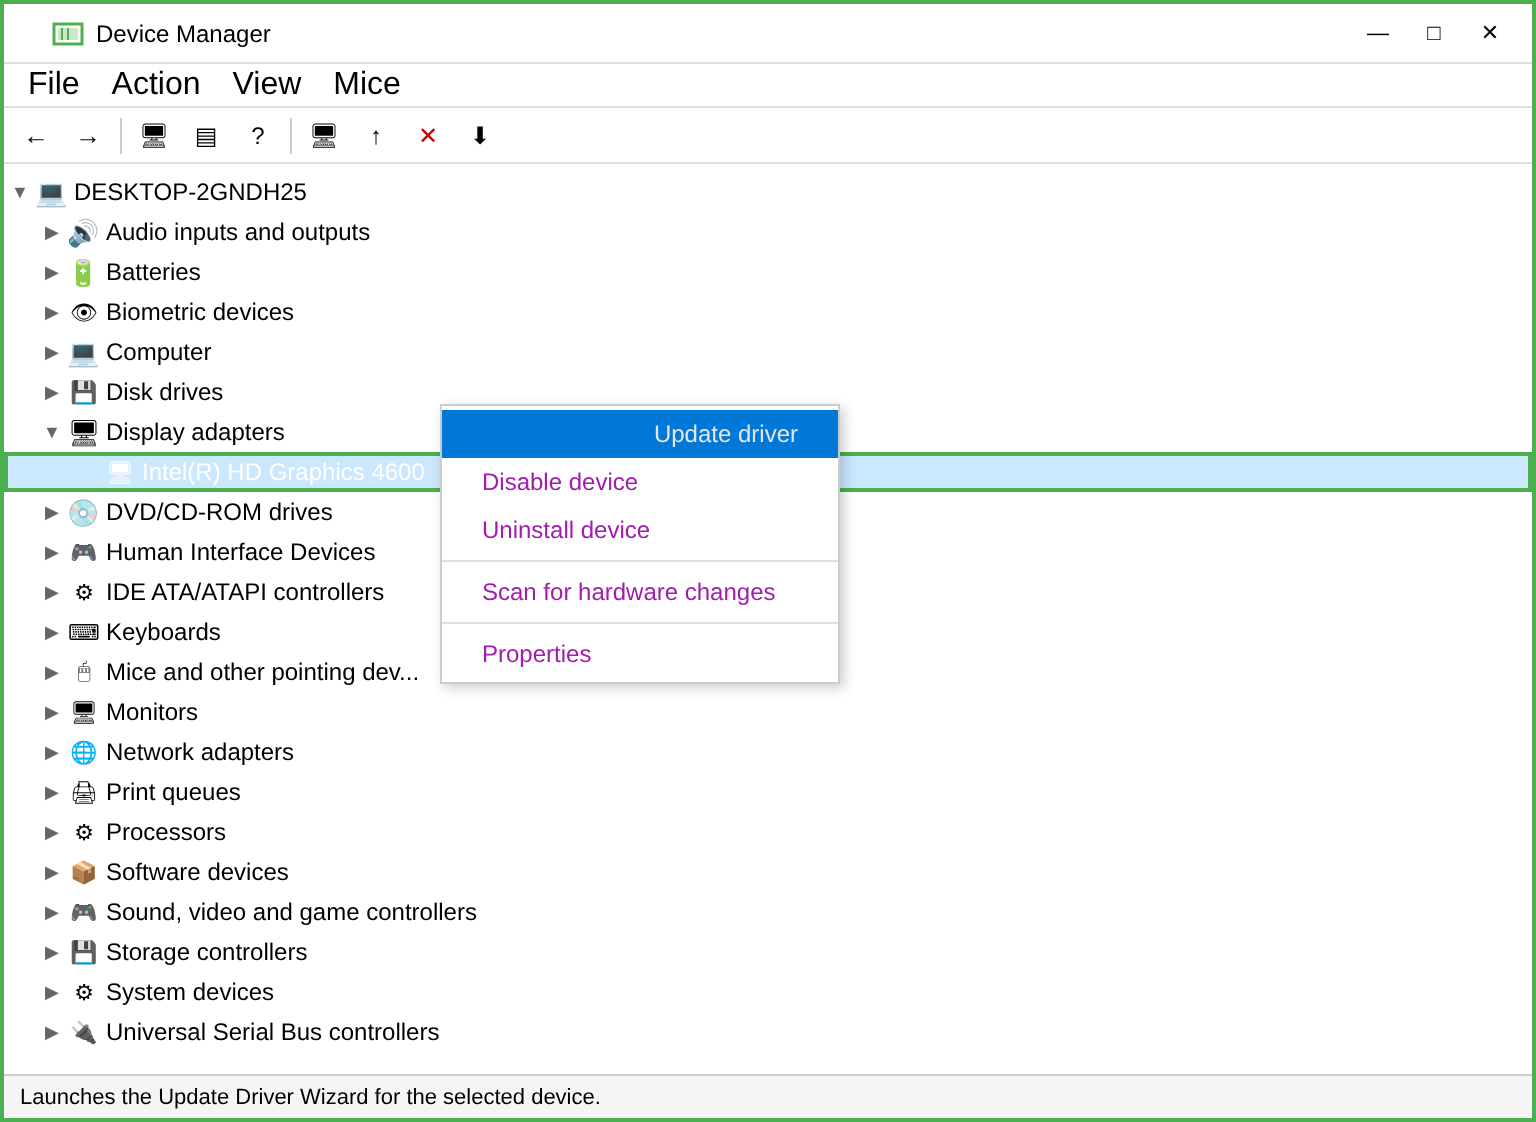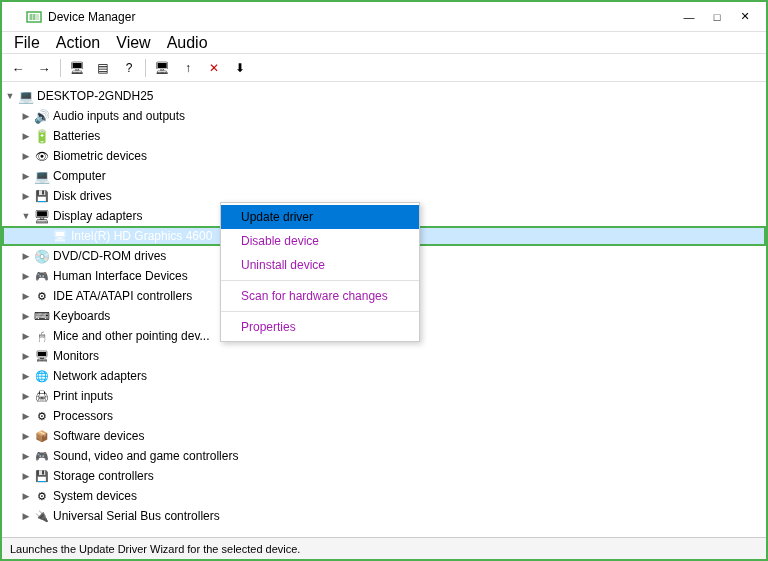--- a/index.html
+++ b/index.html
@@ -170,21 +170,22 @@
       padding: 2px 0;
     }
     .ctx-item {
       padding: 5px 20px;
       cursor: pointer;
       font-size: 12px;
       color: #a21caf;
     }
     .ctx-item.active {
       background: #0078d7;
-      color: #000000;
+      color: #e5e5e5;
+      text-align: right;
     }
     .ctx-item.bold { font-weight: normal; }
     .ctx-sep {
       height: 1px;
       background: #e0e0e0;
       margin: 3px 0;
     }
     
     .tree-panel::-webkit-scrollbar { width: 12px; }
     .tree-panel::-webkit-scrollbar-track { background: #f0f0f0; }
@@ -209,21 +210,21 @@
       <button class="win-btn">—</button>
       <button class="win-btn">□</button>
       <button class="win-btn close">✕</button>
     </div>
   </div>
 
   <div class="menu-bar">
     <span class="menu-item">File</span>
     <span class="menu-item">Action</span>
     <span class="menu-item">View</span>
-    <span class="menu-item">Audio</span>
+    <span class="menu-item">Mice</span>
   </div>
 
   <div class="toolbar">
     <button class="toolbar-btn">←</button>
     <button class="toolbar-btn">→</button>
     <div class="toolbar-sep"></div>
     <button class="toolbar-btn" style="font-size:12px;">🖥</button>
     <button class="toolbar-btn" style="font-size:12px;">▤</button>
     <button class="toolbar-btn" style="font-size:12px;">?</button>
     <div class="toolbar-sep"></div>
@@ -322,21 +323,21 @@
 
       <div class="tree-item indent1">
         <div class="expand-btn">▶</div>
         <div class="item-icon" style="font-size:11px;">🌐</div>
         <span class="item-label">Network adapters</span>
       </div>
 
       <div class="tree-item indent1">
         <div class="expand-btn">▶</div>
         <div class="item-icon" style="font-size:11px;">🖨</div>
-        <span class="item-label">Print inputs</span>
+        <span class="item-label">Print queues</span>
       </div>
 
       <div class="tree-item indent1">
         <div class="expand-btn">▶</div>
         <div class="item-icon" style="font-size:11px;">⚙</div>
         <span class="item-label">Processors</span>
       </div>
 
       <div class="tree-item indent1">
         <div class="expand-btn">▶</div>

